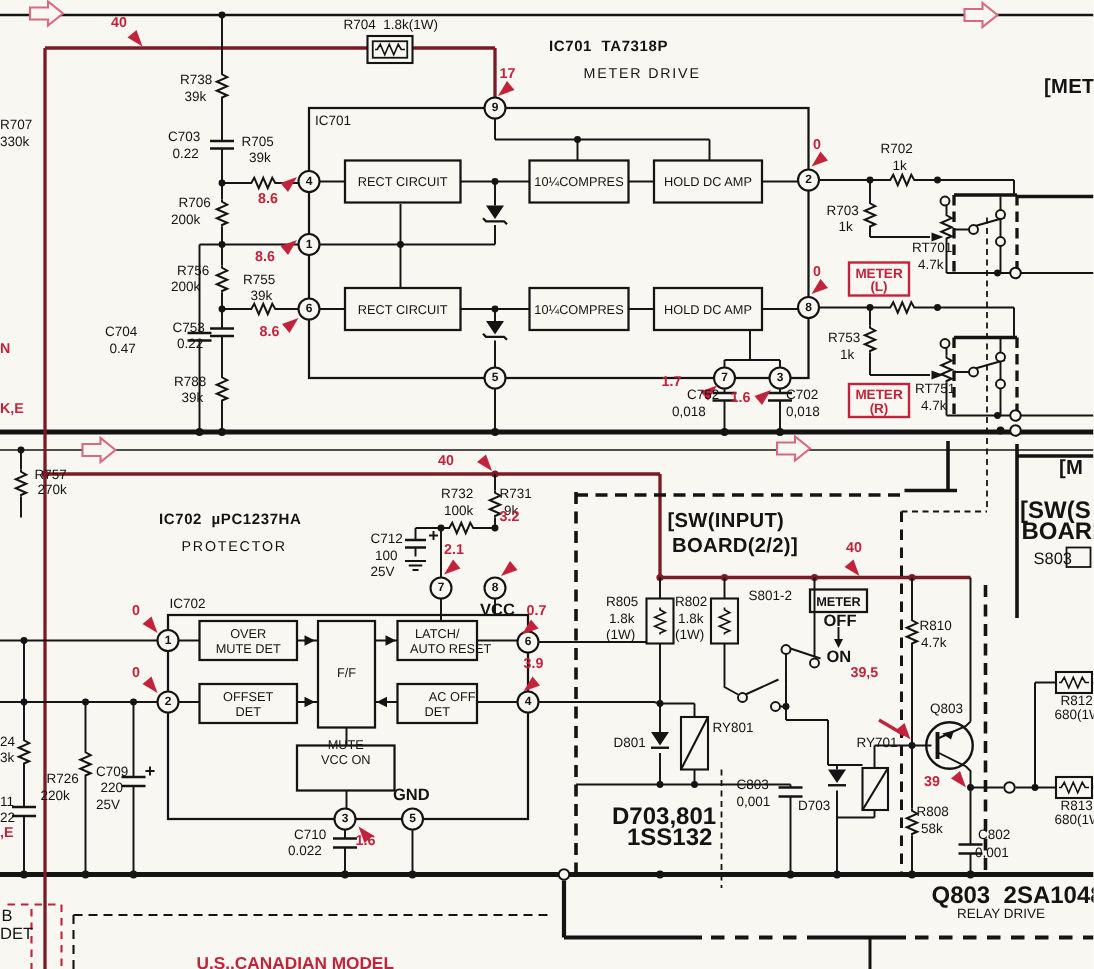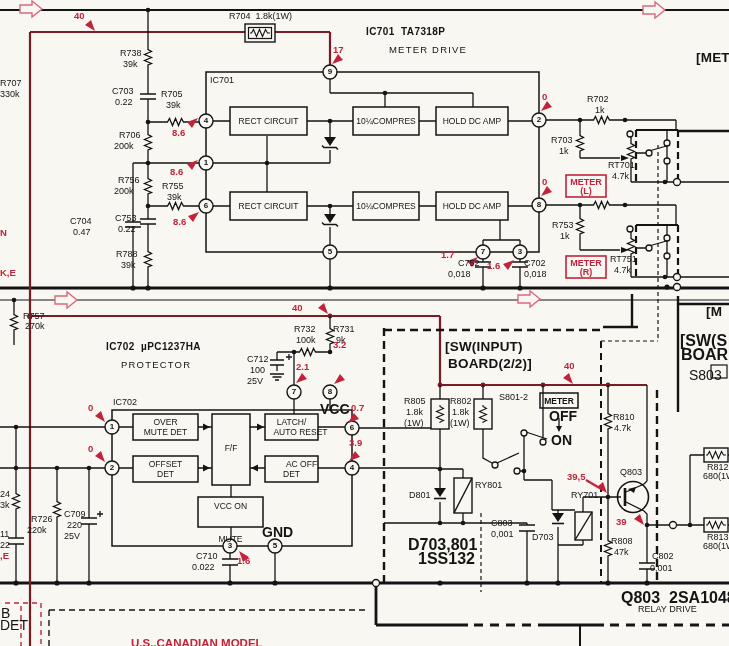--- a/index.html
+++ b/index.html
@@ -1,20 +1,20 @@
 <!DOCTYPE html>
 <html><head>
 <meta charset="utf-8">
 <style>
   html,body{margin:0;padding:0}
   .stage{position:relative;width:729px;height:646px;background:#f8f7f2;overflow:hidden;
          font-family:Liberation Sans, sans-serif;color:#141414}
   .stage svg{position:absolute;left:0;top:0}
   .lb{position:absolute;font-size:9px;line-height:1;white-space:pre}
-  .s8{font-size:14px}
+  .s8{font-size:11px}
   .red{color:#c2233a;font-weight:700;font-size:9.5px}
   .ttl{font-size:10px;font-weight:700;letter-spacing:.4px}
   .sub{font-size:9.5px;letter-spacing:1.2px}
   .bx{position:absolute;text-align:center;font-size:8.5px;line-height:1;white-space:pre}
   .pn{position:absolute;width:14px;text-align:center;font-size:8px;font-weight:700;line-height:1}
   .big{font-size:13.5px;font-weight:700;letter-spacing:.2px}
   .mid{font-size:16px;font-weight:700}
   .mt{position:absolute;color:#c2233a;font-weight:700;font-size:9px;text-align:center;width:40px;line-height:1.1}
   .bold{font-weight:700}
 </style>
@@ -435,21 +435,21 @@
 <span class="bx" style="left:133px;top:418px;width:65px">OVER</span>
 <span class="bx" style="left:133px;top:428px;width:65px">MUTE DET</span>
 <span class="bx" style="left:212px;top:444px;width:38px">F/F</span>
 <span class="bx" style="left:265px;top:418px;width:53px">LATCH/</span>
 <span class="bx" style="left:265px;top:428px;width:71px">AUTO RESET</span>
 <span class="bx" style="left:133px;top:460px;width:65px">OFFSET</span>
 <span class="bx" style="left:133px;top:470px;width:65px">DET</span>
 <span class="bx" style="left:265px;top:460px;width:73px">AC OFF</span>
 <span class="bx" style="left:265px;top:470px;width:53px">DET</span>
 <span class="bx" style="left:198px;top:502px;width:65px">VCC ON</span>
-<span class="bx" style="left:198px;top:535px;width:65px">MUTE</span>
+<span class="bx" style="left:198px;top:492px;width:65px">MUTE</span>
 <span class="lb" style="left:196px;top:552px">C710</span>
 <span class="lb" style="left:192px;top:563px">0.022</span>
 <span class="lb" style="left:31px;top:515px">R726</span>
 <span class="lb" style="left:27px;top:526px">220k</span>
 <span class="lb" style="left:64px;top:510px">C709</span>
 <span class="lb" style="left:67px;top:521px">220</span>
 <span class="lb" style="left:64px;top:532px">25V</span>
 <span class="lb" style="left:0px;top:490px">24</span>
 <span class="lb" style="left:0px;top:501px">3k</span>
 <span class="lb" style="left:0px;top:530px">11</span>
@@ -468,27 +468,27 @@
 <span class="lb" style="left:499px;top:393px">S801-2</span>
 <span class="bx bold" style="left:540px;top:397px;width:38px">METER</span>
 <span class="lb s8 bold" style="left:549px;top:409px">OFF</span>
 <span class="lb s8 bold" style="left:551px;top:433px">ON</span>
 <span class="lb" style="left:409px;top:491px">D801</span>
 <span class="lb" style="left:475px;top:481px">RY801</span>
 <span class="lb" style="left:491px;top:519px">C803</span>
 <span class="lb" style="left:491px;top:530px">0,001</span>
 <span class="lb" style="left:532px;top:533px">D703</span>
 <span class="lb" style="left:571px;top:491px">RY701</span>
-<span class="lb red" style="left:567px;top:472px">39,5</span>
+<span class="lb red" style="left:567px;top:444px">39,5</span>
 <span class="lb" style="left:613px;top:413px">R810</span>
 <span class="lb" style="left:614px;top:424px">4.7k</span>
 <span class="lb" style="left:620px;top:468px">Q803</span>
 <span class="lb red" style="left:616px;top:517px">39</span>
 <span class="lb" style="left:611px;top:537px">R808</span>
-<span class="lb" style="left:614px;top:548px">47k</span>
+<span class="lb" style="left:614px;top:548px">58k</span>
 <span class="lb" style="left:652px;top:552px">C802</span>
 <span class="lb" style="left:650px;top:564px">0,001</span>
 <span class="lb" style="left:707px;top:463px">R812</span>
 <span class="lb" style="left:703px;top:472px">680(1W</span>
 <span class="lb" style="left:707px;top:533px">R813</span>
 <span class="lb" style="left:703px;top:542px">680(1W</span>
 <span class="lb big" style="left:706px;top:305px">[M</span>
 <span class="lb mid" style="left:680px;top:333px">[SW(S</span>
 <span class="lb mid" style="left:681px;top:347px">BOARD</span>
 <span class="lb s8" style="left:689px;top:368px">S803</span>

